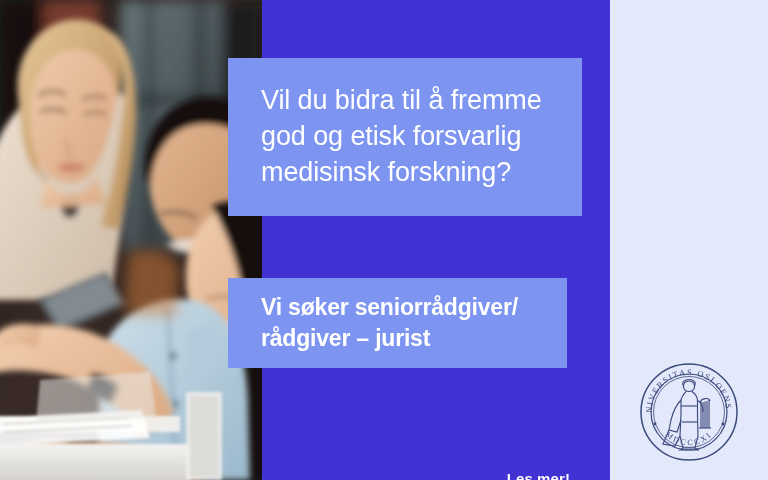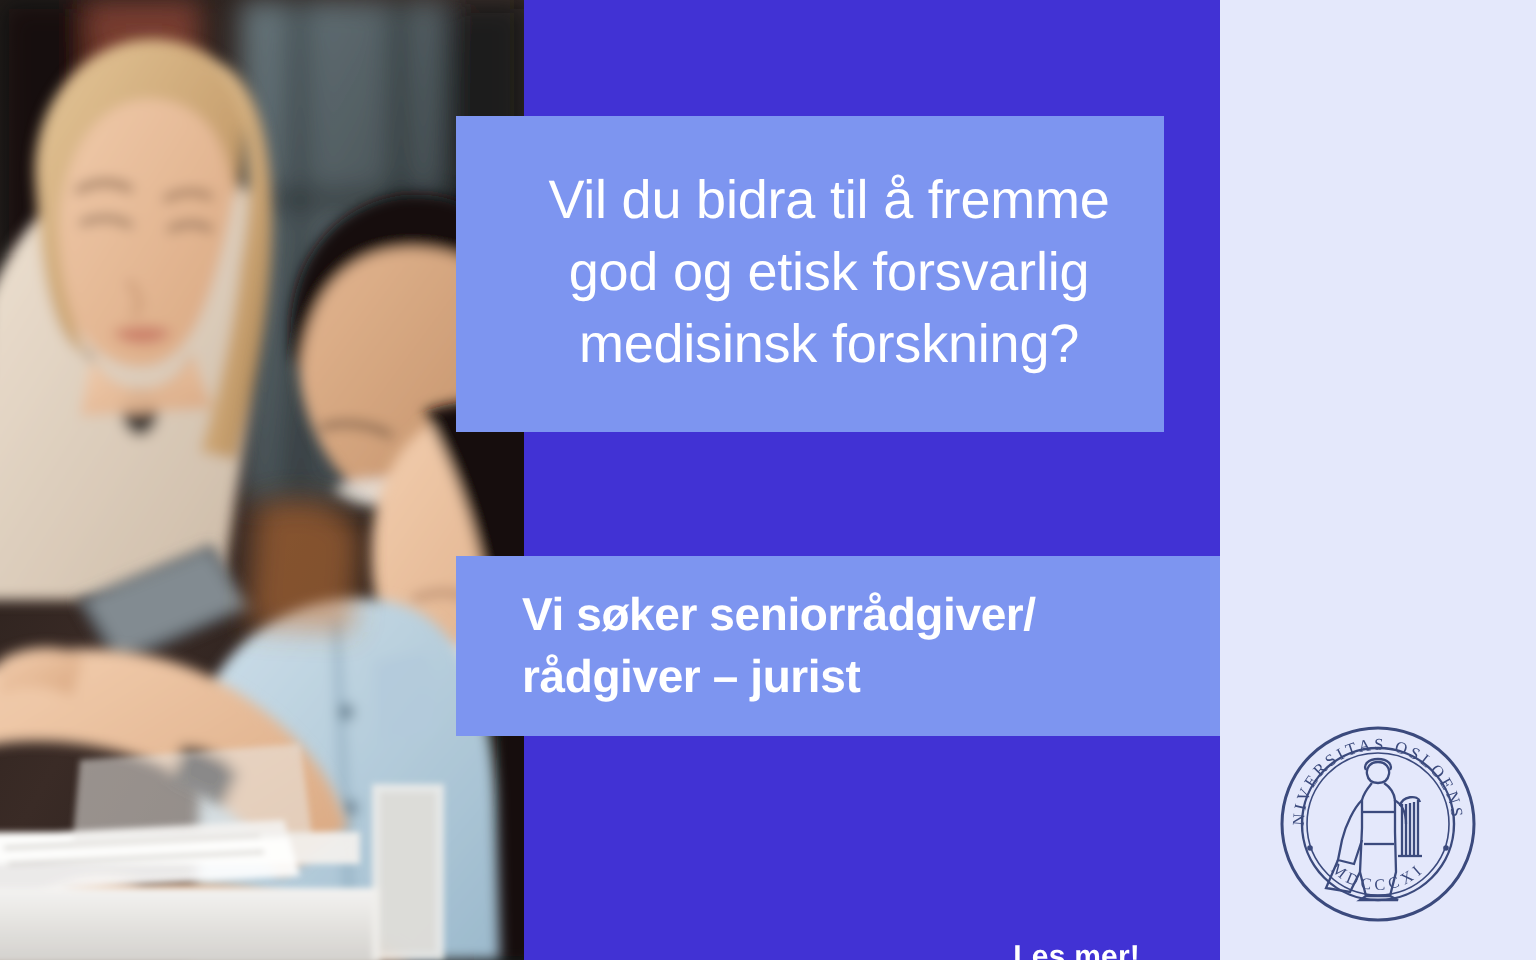--- a/index.html
+++ b/index.html
@@ -47,27 +47,26 @@
     display:flex; align-items:center;
   }
   .headline-text {
     color:#ffffff;
     font-size:27px;
     line-height:1.33;
     font-weight:400;
     padding-left:33px;
     padding-right:14px;
     letter-spacing:-0.1px;
-    text-align:center;
   }
 
   .subhead-box {
     position:absolute;
     left:228px; top:278px;
-    width:382px; height:90px;
+    width:339px; height:90px;
     background:#7d95f0;
     display:flex; align-items:center;
   }
   .subhead-text {
     color:#ffffff;
     font-size:23px;
     line-height:1.35;
     font-weight:bold;
     padding-left:33px;
     padding-right:10px;

